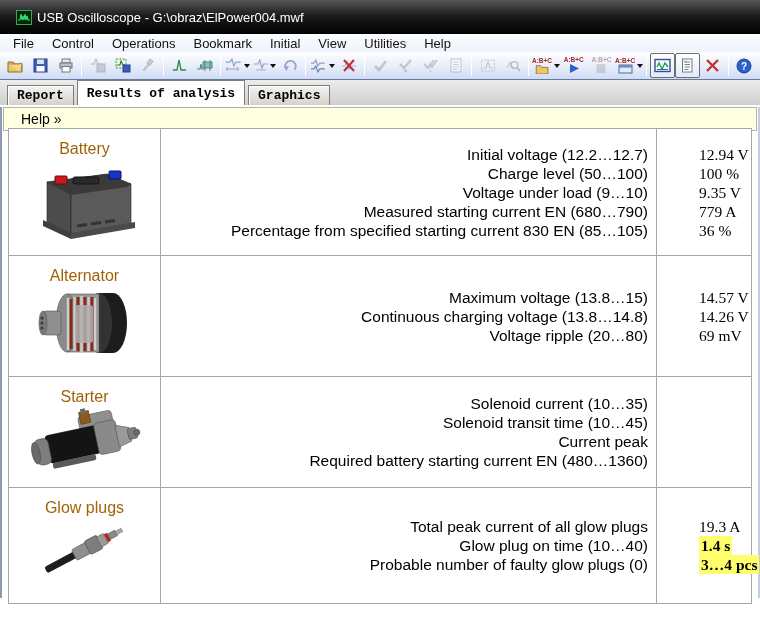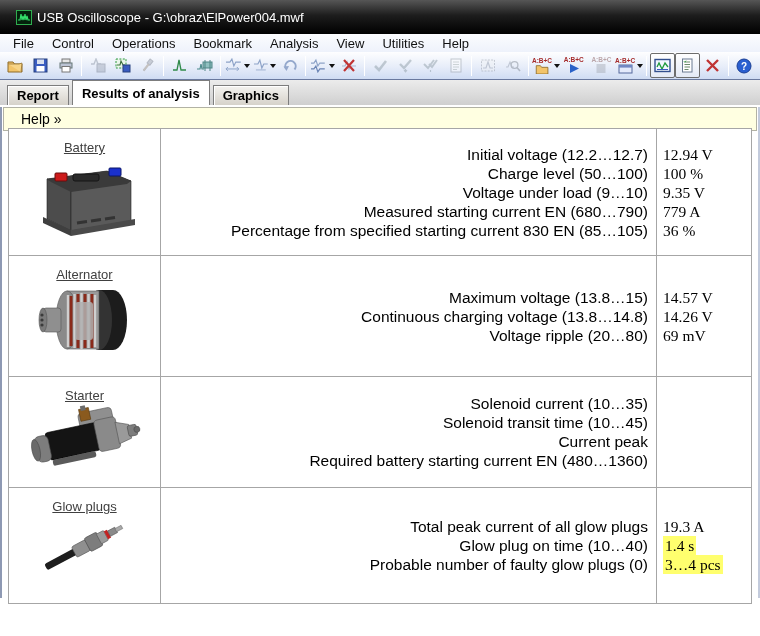--- a/index.html
+++ b/index.html
@@ -27,21 +27,21 @@
   .tsep { width:1px; height:20px; background:#9fafcd; border-right:1px solid #fff; margin:0 3px; }
   .dim { opacity:.42; filter:grayscale(55%); }
   .dd { width:0; height:0; border-left:3.5px solid transparent; border-right:3.5px solid transparent;
         border-top:4px solid #111; margin-left:2px; }
   .with-dd { flex-direction:row; }
   .abc-cap { font-size:6.5px; font-weight:bold; color:#a52a2a; line-height:6px; letter-spacing:0; }
   .abc-btn { width:28px; }
 
   
   .tabstrip { height:25px; background:linear-gradient(180deg,#ececec,#cfcfcf);
-              display:flex; align-items:flex-end; padding-left:7px; position:relative; }
+              display:flex; align-items:flex-end; padding-left:7px; position:relative;font-family:Liberation Mono, monospace; }
   .tab { height:20px; display:flex; align-items:center; padding:0 9px; margin-right:3px;
          font-size:13px; font-weight:bold; color:#000;
          background:linear-gradient(180deg,#f4f3f0,#d6d2ca);
          border:1px solid #7d7d7d; border-bottom:none;
          box-shadow:inset 1px 1px 0 #fff; }
   .tab.active { height:25px; background:#fff; box-shadow:inset 1px 1px 0 #fff; z-index:2; }
 
   
   .lower { border-left:2px solid #8e99b3; border-right:2px solid #c3cbdc;
            height:491px; background:#fff; position:relative; }
@@ -50,48 +50,48 @@
 
   
   .results-table { position:absolute; left:6px; top:21px; width:744px;
                    border:1px solid #a6a6a6; background:#fff; }
   .section { display:grid; grid-template-columns:152px 1fr 94px; border-bottom:1px solid #a6a6a6; }
   .section:last-child { border-bottom:none; }
   .sec-battery { height:127px; } .sec-alternator { height:121px; }
   .sec-starter { height:111px; } .sec-glow { height:115px; }
   .cell-img { border-right:1px solid #a6a6a6; display:flex; flex-direction:column;
               align-items:center; padding-top:11px; }
-  .sec-label { font-size:13px; color:#404040; margin-bottom:2px;text-decoration:underline; }
+  .sec-label { font-size:16px; color:#a16207; margin-bottom:2px; }
   .cell-params { border-right:1px solid #a6a6a6; display:flex; flex-direction:column;
                  justify-content:center; align-items:flex-end; padding-right:8px;
                  font-family:Liberation Sans, sans-serif; font-size:15.5px; line-height:19px; color:#000; }
   .cell-values { display:flex; flex-direction:column; justify-content:center;
                  align-items:flex-start; padding-left:6px;
-                 font-family:"Liberation Serif", serif; font-size:15.5px; line-height:19px; color:#000; }
+                 font-family:"Liberation Serif", serif; font-size:15.5px; line-height:19px; color:#000;margin-left:36px; }
   .cell-values span { white-space:nowrap; }
-  .hl { background:#ffff6e; padding:0 2px; }
+  .hl { background:#ffff6e; padding:0 2px;font-weight:bold; }
 </style>
 </head>
 <body>
 
 <div class="titlebar">
   <span class="app-icon">
     <svg width="12" height="10" viewBox="0 0 12 10">
         <polyline points="0,8 2,8 3,2 4,8 5,4 6,8 7,2 8,8 9,4 10,8 12,8" fill="none" stroke="#34e06a" stroke-width="1.2"></polyline>
       </svg>
   </span>
   <span class="title-text">USB Oscilloscope - G:\obraz\ElPower004.mwf</span>
 </div>
 
 <div class="menubar">
   <span class="menu-item">File</span>
   <span class="menu-item">Control</span>
   <span class="menu-item">Operations</span>
   <span class="menu-item">Bookmark</span>
-  <span class="menu-item">Analysis</span>
+  <span class="menu-item">Initial</span>
   <span class="menu-item">View</span>
   <span class="menu-item">Utilities</span>
   <span class="menu-item">Help</span>
 </div>
 
 <div class="toolbar">
   <span class="tbtn">
     <svg width="17" height="15" viewBox="0 0 17 15">
         <path d="M1 4h5l1.5 2H15v8H1z" fill="#f2c46a" stroke="#8d6a28"></path>
         <path d="M1 6h11l3-1-1 9" fill="#f7d488" stroke="#8d6a28" stroke-width=".7"></path>

